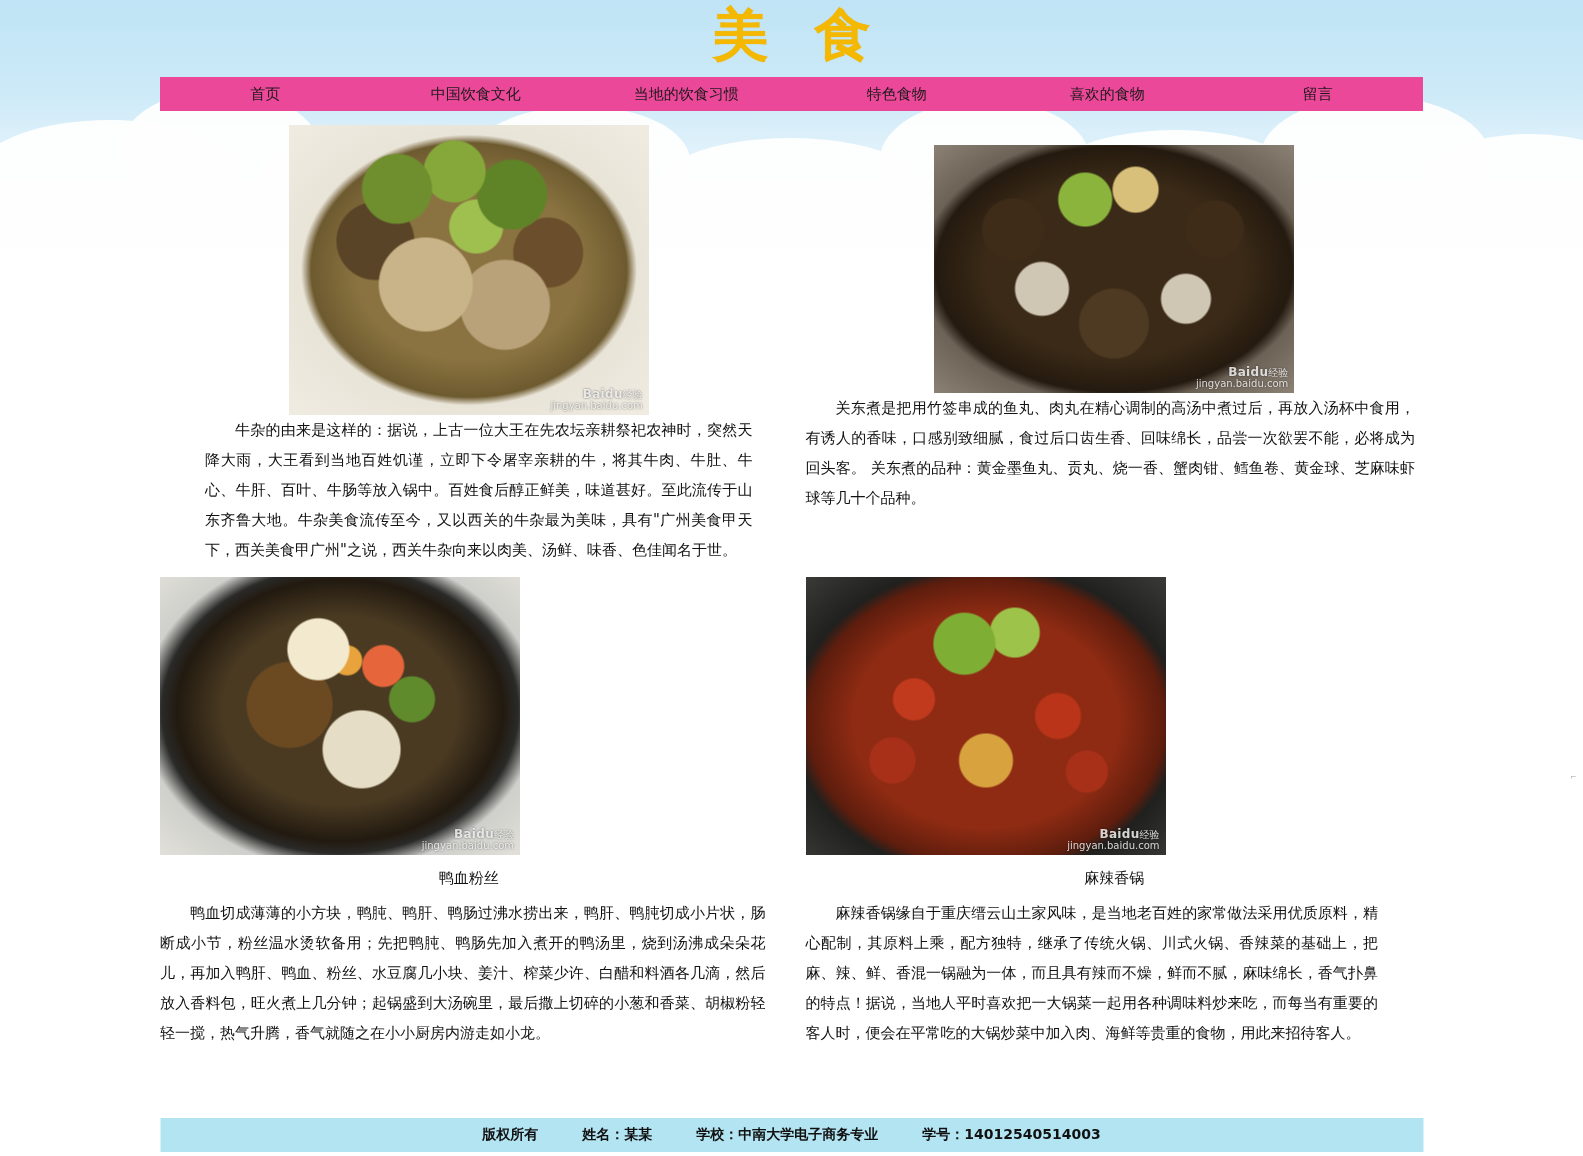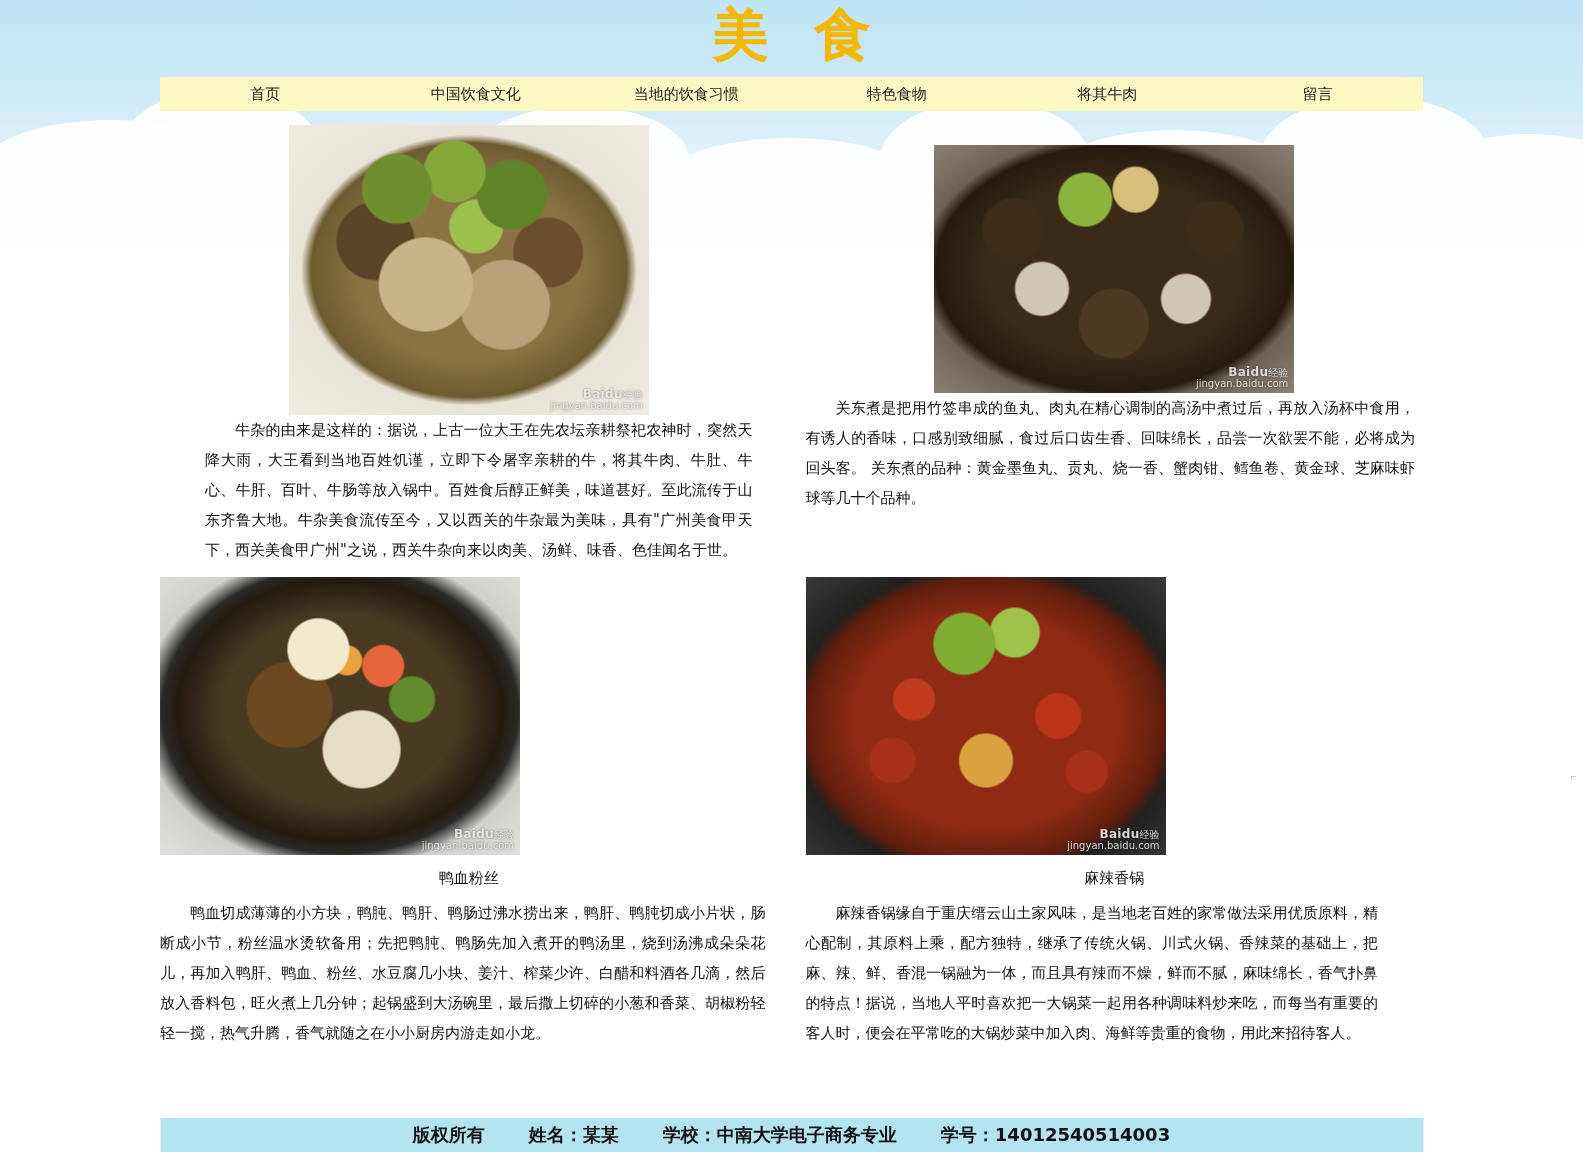--- a/index.html
+++ b/index.html
@@ -44,21 +44,21 @@
     text-indent: 46px;
     line-height: 70px;
     text-shadow: 0 0 1px #e8a900;
   }
   .navbar {
     position: relative;
     z-index: 3;
     width: 1263px;
     margin: 7px auto 0 auto;
     height: 34px;
-    background: #fef9c3;
+    background: #ec4899;
     display: flex;
     align-items: stretch;
   }
   .nav-item {
     flex: 1 1 0;
     display: flex;
     align-items: center;
     justify-content: center;
     font-size: 15px;
     color: #1a1a1a;
@@ -191,21 +191,21 @@
     left: 50%;
     transform: translateX(-50%);
     bottom: 4px;
     width: 1263px;
     height: 34px;
     background: #b3e4f2;
     display: flex;
     align-items: center;
     justify-content: center;
     gap: 44px;
-    font-size: 18px;
+    font-size: 14px;
     font-weight: bold;
     color: #111;
     font-family: "DejaVu Sans", sans-serif;
     z-index: 4;
   }
   .footer .fitem { white-space: nowrap; }
   .scroll-mark {
     position: absolute;
     right: 3px;
     top: 772px;
@@ -233,21 +233,21 @@
   <div class="cloud" style="left:0px; top:120px; width:1600px; height:80px; border-radius:0;"></div>
 </div>
 
 <div class="site-title">美食</div>
 
 <div class="navbar">
   <div class="nav-item">首页</div>
   <div class="nav-item">中国饮食文化</div>
   <div class="nav-item">当地的饮食习惯</div>
   <div class="nav-item">特色食物</div>
-  <div class="nav-item">将其牛肉</div>
+  <div class="nav-item">喜欢的食物</div>
   <div class="nav-item">留言</div>
 </div>
 
 <div class="content">
 
   <div class="row">
     <div class="col col-left">
       <div class="photo p-niuza">
         <div class="wm">
           <b>Baidu</b><span>经验</span><br>

